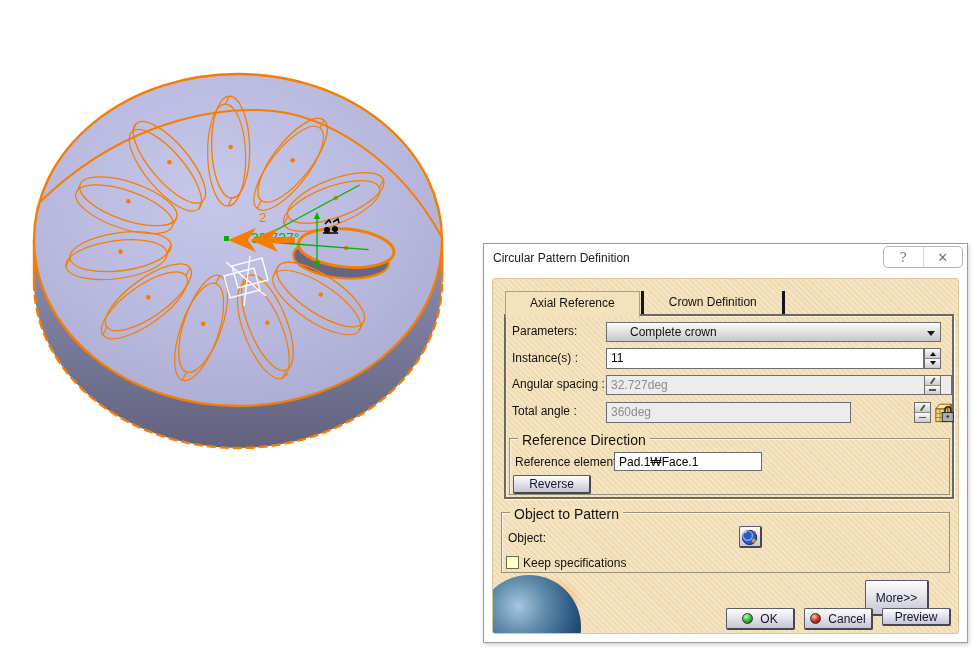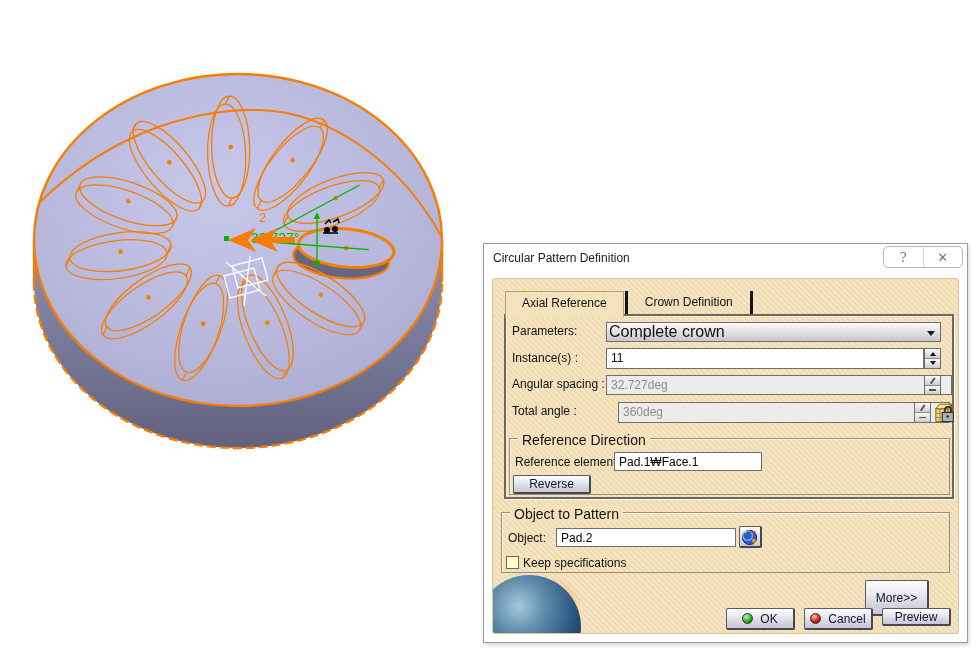--- a/index.html
+++ b/index.html
@@ -14,30 +14,30 @@
   .dlg-controls{position:absolute;left:399px;top:2px;width:80px;height:22px;border:1px solid #b4b4bc;
           border-radius:5px;display:flex;background:#fff;box-sizing:border-box;}
   .dlg-cell{flex:1;display:flex;align-items:center;justify-content:center;color:#73738c;
           font-size:13px;font-family:"DejaVu Serif", serif;cursor:default;}
   .dlg-cell.first{border-right:1px solid #d4d4da;}
   .dlg-body{position:absolute;left:8px;top:34px;width:467px;height:356px;background-color:#f4e2bd;
           background-image:repeating-linear-gradient(45deg, rgba(190,155,95,.10) 0 2px, rgba(255,246,222,.14) 2px 4px);
           border:1px solid #d9c69b;border-radius:3px;box-sizing:border-box;overflow:hidden;}
   
   .tabs{position:absolute;left:12px;top:11px;height:25px;display:flex;align-items:flex-end;}
-  .tab{height:24px;box-sizing:border-box;padding:4px 16px 0;font-size:12px;color:#111;background:transparent;}
+  .tab{height:24px;box-sizing:border-box;padding:4px 24px 0;font-size:12px;color:#111;background:transparent;}
   .tab.active{border:1px solid #b3a079;border-bottom:none;background:#f4e2bd;margin-bottom:-2px;height:26px;z-index:3;}
   .tab-sep{width:3px;height:24px;background:#14141c;margin:0 1px;}
   
   .main-panel{position:absolute;left:11px;top:35px;width:450px;height:185px;box-sizing:border-box;
           border:2px solid #6d685c;box-shadow:1px 1px 0 rgba(255,255,255,.85), inset 1px 1px 0 rgba(255,255,255,.45);}
   .flabel{position:absolute;font-size:12px;color:#111;white-space:nowrap;}
   .combo{position:absolute;left:100px;top:6px;width:335px;height:20px;box-sizing:border-box;
-         background:linear-gradient(#fbfbfb,#c7c7c7);border:1px solid #6e6e6e;font-size:16px;
-         color:#111;line-height:18px;padding-left:2px;cursor:default;}
+         background:linear-gradient(#fbfbfb,#c7c7c7);border:1px solid #6e6e6e;font-size:12px;
+         color:#111;line-height:18px;padding-left:23px;cursor:default;}
   .combo-arrow{position:absolute;right:5px;top:8px;width:0;height:0;
          border:4px solid transparent;border-top:5px solid #1a1a1a;}
   .field{position:absolute;box-sizing:border-box;background:#fff;border:1px solid #6e6e6e;
          font-size:12px;color:#000;padding:2px 0 0 4px;overflow:hidden;white-space:nowrap;}
   .field.disabled{background:#ececec;color:#8c8c8c;}
   .spin{position:absolute;width:17px;box-sizing:border-box;border:1px solid #6e6e6e;display:flex;flex-direction:column;}
   .spin div{flex:1;background:linear-gradient(#fafafa,#cccccc);display:flex;align-items:center;justify-content:center;overflow:hidden;}
   .spin div.up{border-bottom:1px solid #8a8a8a;}
   .spin .tri-up{width:0;height:0;border:3px solid transparent;border-bottom:4px solid #111;margin-top:-2px;}
   .spin .tri-dn{width:0;height:0;border:3px solid transparent;border-top:4px solid #111;margin-bottom:-2px;}
@@ -242,21 +242,21 @@
       <div class="spin" style="left:418px;top:59px;height:20px">
         <div class="up">
             <span class="slash"></span>
           </div>
         <div>
             <span class="dash"></span>
           </div>
       </div>
 
       <div class="flabel" style="left:6px;top:88px">Total angle :</div>
-      <div class="field disabled" style="left:112px;top:86px;width:332px;height:21px">360deg</div>
+      <div class="field disabled" style="left:100px;top:86px;width:245px;height:21px">360deg</div>
       <div class="spin" style="left:408px;top:86px;height:21px">
         <div class="up">
             <span class="slash"></span>
           </div>
         <div>
             <span class="dash"></span>
           </div>
       </div>
       <svg style="position:absolute;left:428px;top:83px" width="22" height="26" viewBox="0 0 24 27">
         <path d="M2,10 h13 v14 h-13 z" fill="#f2d27a" stroke="#7a5a10"></path>
@@ -272,21 +272,20 @@
         <div class="group-title">Reference Direction</div>
         <div class="flabel" style="left:5px;top:16px">Reference element:</div>
         <div class="field" style="left:104px;top:13px;width:148px;height:19px">Pad.1₩Face.1</div>
         <div class="btn" style="left:3px;top:36px;width:78px;height:19px">Reverse</div>
       </div>
     </div>
 
     <div class="group" style="left:8px;top:233px;width:449px;height:61px">
       <div class="group-title">Object to Pattern</div>
       <div class="flabel" style="left:6px;top:18px">Object:</div>
-      <div class="field" style="left:54px;top:15px;width:180px;height:19px">Pad.2</div>
       <div class="btn" style="left:237px;top:13px;width:23px;height:22px;padding:0">
         <svg width="19" height="18" viewBox="0 0 20 19">
           <circle cx="9" cy="10" r="7.5" fill="#2a5cc8" stroke="#102040"></circle>
           <circle cx="7" cy="8" r="5" fill="none" stroke="#7fb0ff" stroke-width="1.4"></circle>
           <circle cx="13.5" cy="13.5" r="2.2" fill="#f59000"></circle>
           <circle cx="14" cy="5" r="1.5" fill="#e03030"></circle>
           <path d="M3,4 l3,0 M4.5,2.5 l0,3" stroke="#ffd040" stroke-width="1.2"></path>
         </svg>
       </div>
       <div class="checkbox" style="left:4px;top:43px"></div>

